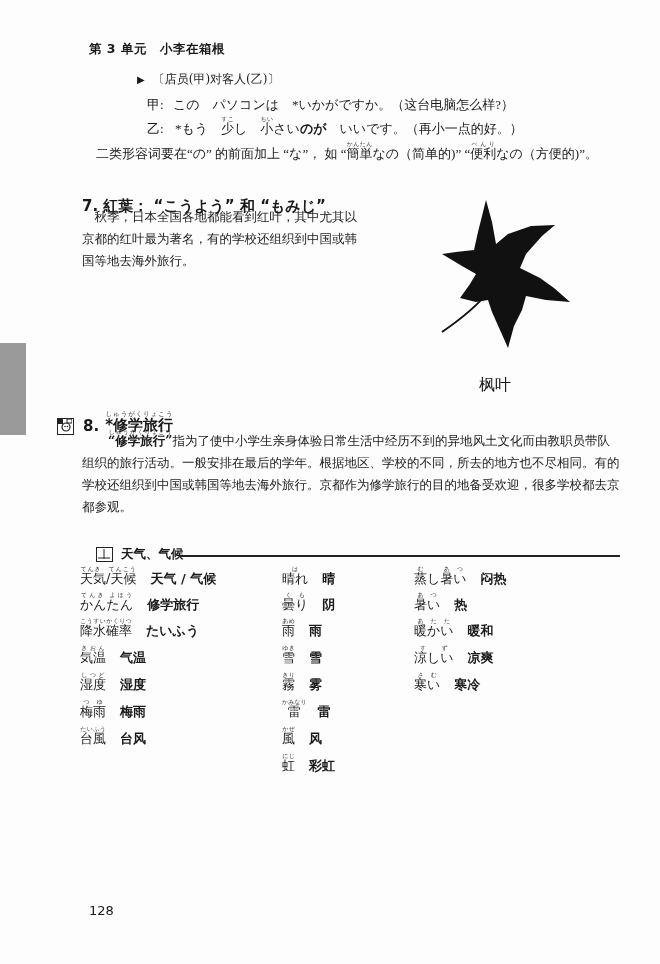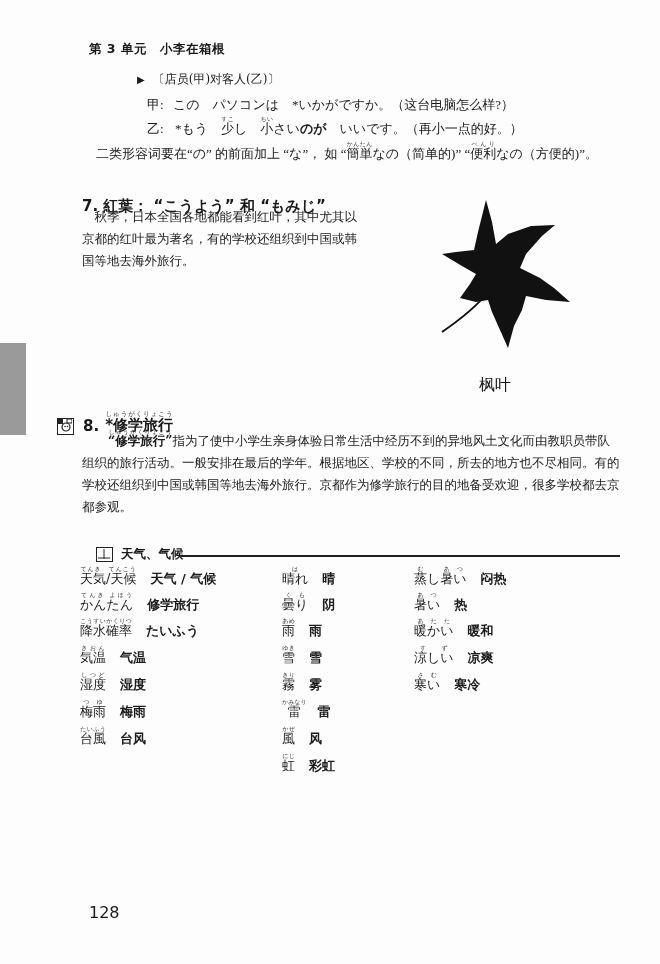--- a/index.html
+++ b/index.html
@@ -18,21 +18,21 @@
   .sec-title { font-size:15px; font-weight:bold; white-space:nowrap; }
   .para { font-size:12.5px; line-height:22px; }
   .leaf-wrap { left:436px; top:192px; width:170px; height:170px; }
   .leaf-caption { left:479px; top:375px; font-size:16px; }
   .icon-box { width:16px; height:16px; border:1.5px solid #222; box-sizing:border-box; background:#fff; display:inline-block; vertical-align:middle; position:relative; }
   .vocab-head { left:90px; top:546px; font-size:12.5px; font-weight:bold; display:flex; align-items:center;padding-left:6px; }
   .vocab-rule { left:180px; top:555px; width:440px; height:2px; background:#222; }
   .vocab-item { font-size:13px; white-space:nowrap; }
   .vocab-item .jp { font-family:"DejaVu Serif", serif; }
   .vocab-item .cn { font-weight:bold; margin-left:14px; }
-  .page-num { left:89px; top:903px; font-size:16px; }
+  .page-num { left:89px; top:903px; font-size:13px; }
 </style>
 </head>
 <body>
 
 <div class="abs thumb-tab"></div>
 
 <div class="abs unit-header">第 3 单元　小李在箱根</div>
 
 <div class="abs dialog-cue serif">
   <span class="tri">▶</span><span>〔店员(甲)对客人(乙)〕</span>

